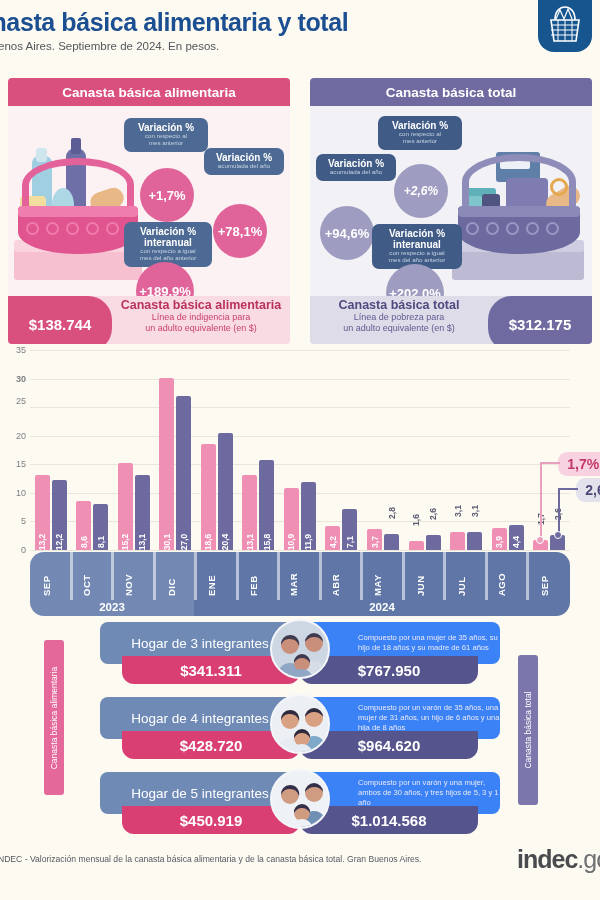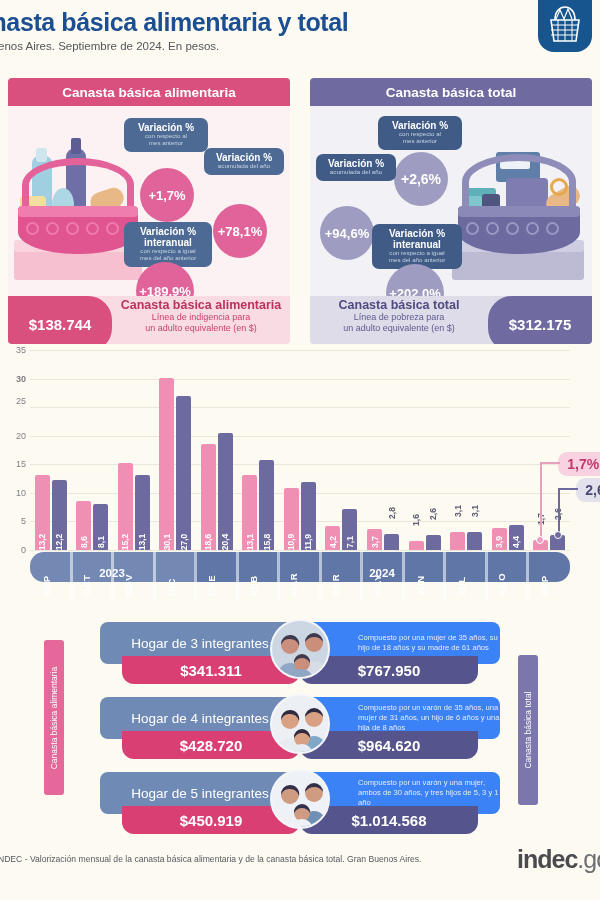--- a/index.html
+++ b/index.html
@@ -109,21 +109,21 @@
   .bar .val {
     position: absolute; left: 50%; bottom: 3px;
     transform: translateX(-50%) rotate(-90deg); transform-origin: center;
     font-size: 8.5px; font-weight: bold; color: #fff; white-space: nowrap;
   }
   .bar .val.outside { bottom: auto; top: -26px; color: #5a5a70; }
 
   
   .axis-band { position: absolute; left: 30px; top: 204px; width: 540px; height: 48px; }
   .yr {
-    position: absolute; top: 0; height: 30px;
+    position: absolute; top: 0; height: 64px;
     background: #6c81ad; color: #fff;
   }
   .yr.y2023 { left: 0; width: 164px; border-radius: 14px 0 0 14px; background: #7389b3; }
   .yr.y2024 { left: 164px; width: 376px; border-radius: 0 14px 14px 0; background: #5f76a6; }
   .yr-label {
     position: absolute; bottom: 3px; width: 100%; text-align: center;
     font-size: 11.5px; font-weight: bold; color: #fff;
   }
   .mticks { position: absolute; left: 0; top: 0; width: 540px; height: 48px; display: flex; }
   .mtick { flex: 1; position: relative; }
@@ -299,21 +299,21 @@
         <div style="position:absolute;left:54px;top:90px;width:13px;height:13px;border:2.5px solid #9a98c4;border-radius:50%;"></div>
         <div style="position:absolute;left:74px;top:90px;width:13px;height:13px;border:2.5px solid #9a98c4;border-radius:50%;"></div>
         <div style="position:absolute;left:94px;top:90px;width:13px;height:13px;border:2.5px solid #9a98c4;border-radius:50%;"></div>
       </div>
 
       <div class="vlabel" style="left:68px; top:10px; width:84px;">
         <span class="t1">Variación %</span>
         <span class="t2" style="white-space:pre-line;">con respecto al
 mes anterior</span>
       </div>
-      <div class="circ" style="left:84px; top:46px; width:54px; height:54px; font-size:14px;">+2,6%</div>
+      <div class="circ" style="left:84px; top:58px; width:54px; height:54px; font-size:12px;font-style:italic;">+2,6%</div>
 
       <div class="vlabel" style="left:6px; top:48px; width:80px;">
         <span class="t1">Variación %</span>
         <span class="t2">acumulada del año</span>
       </div>
       <div class="circ" style="left:10px; top:100px; width:54px; height:54px; font-size:13px;">+94,6%</div>
 
       <div class="vlabel" style="left:62px; top:118px; width:90px;">
         <span class="t1">Variación % interanual</span>
         <span class="t2" style="white-space:pre-line;">con respecto a igual

